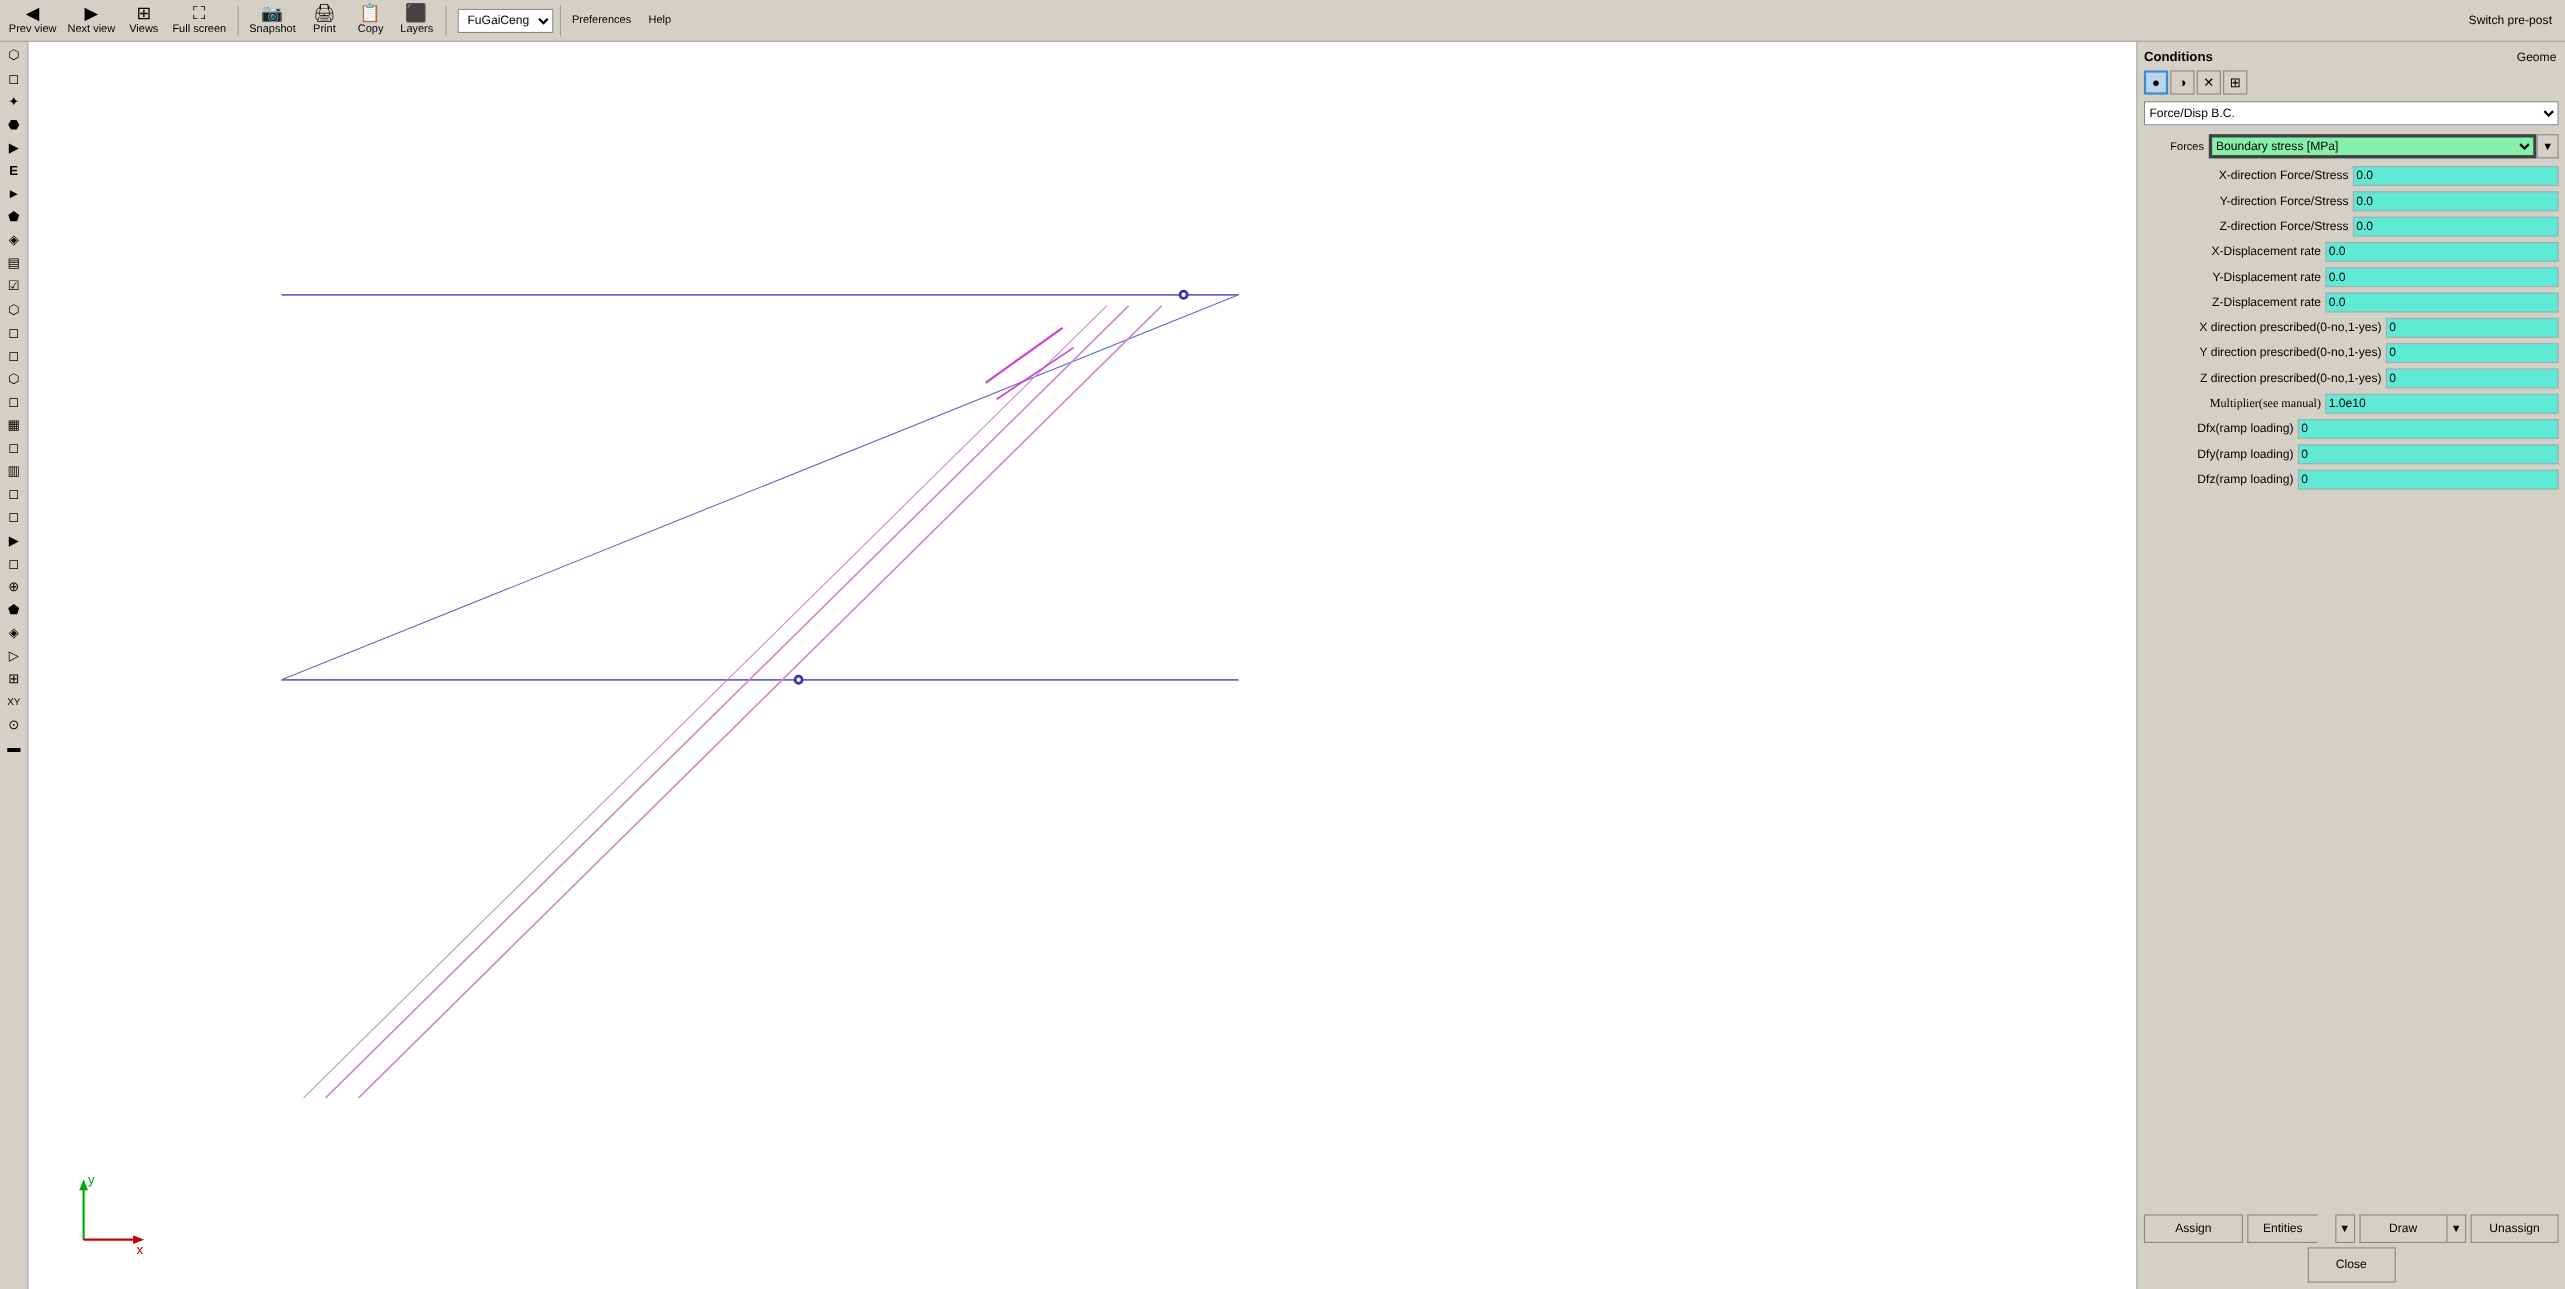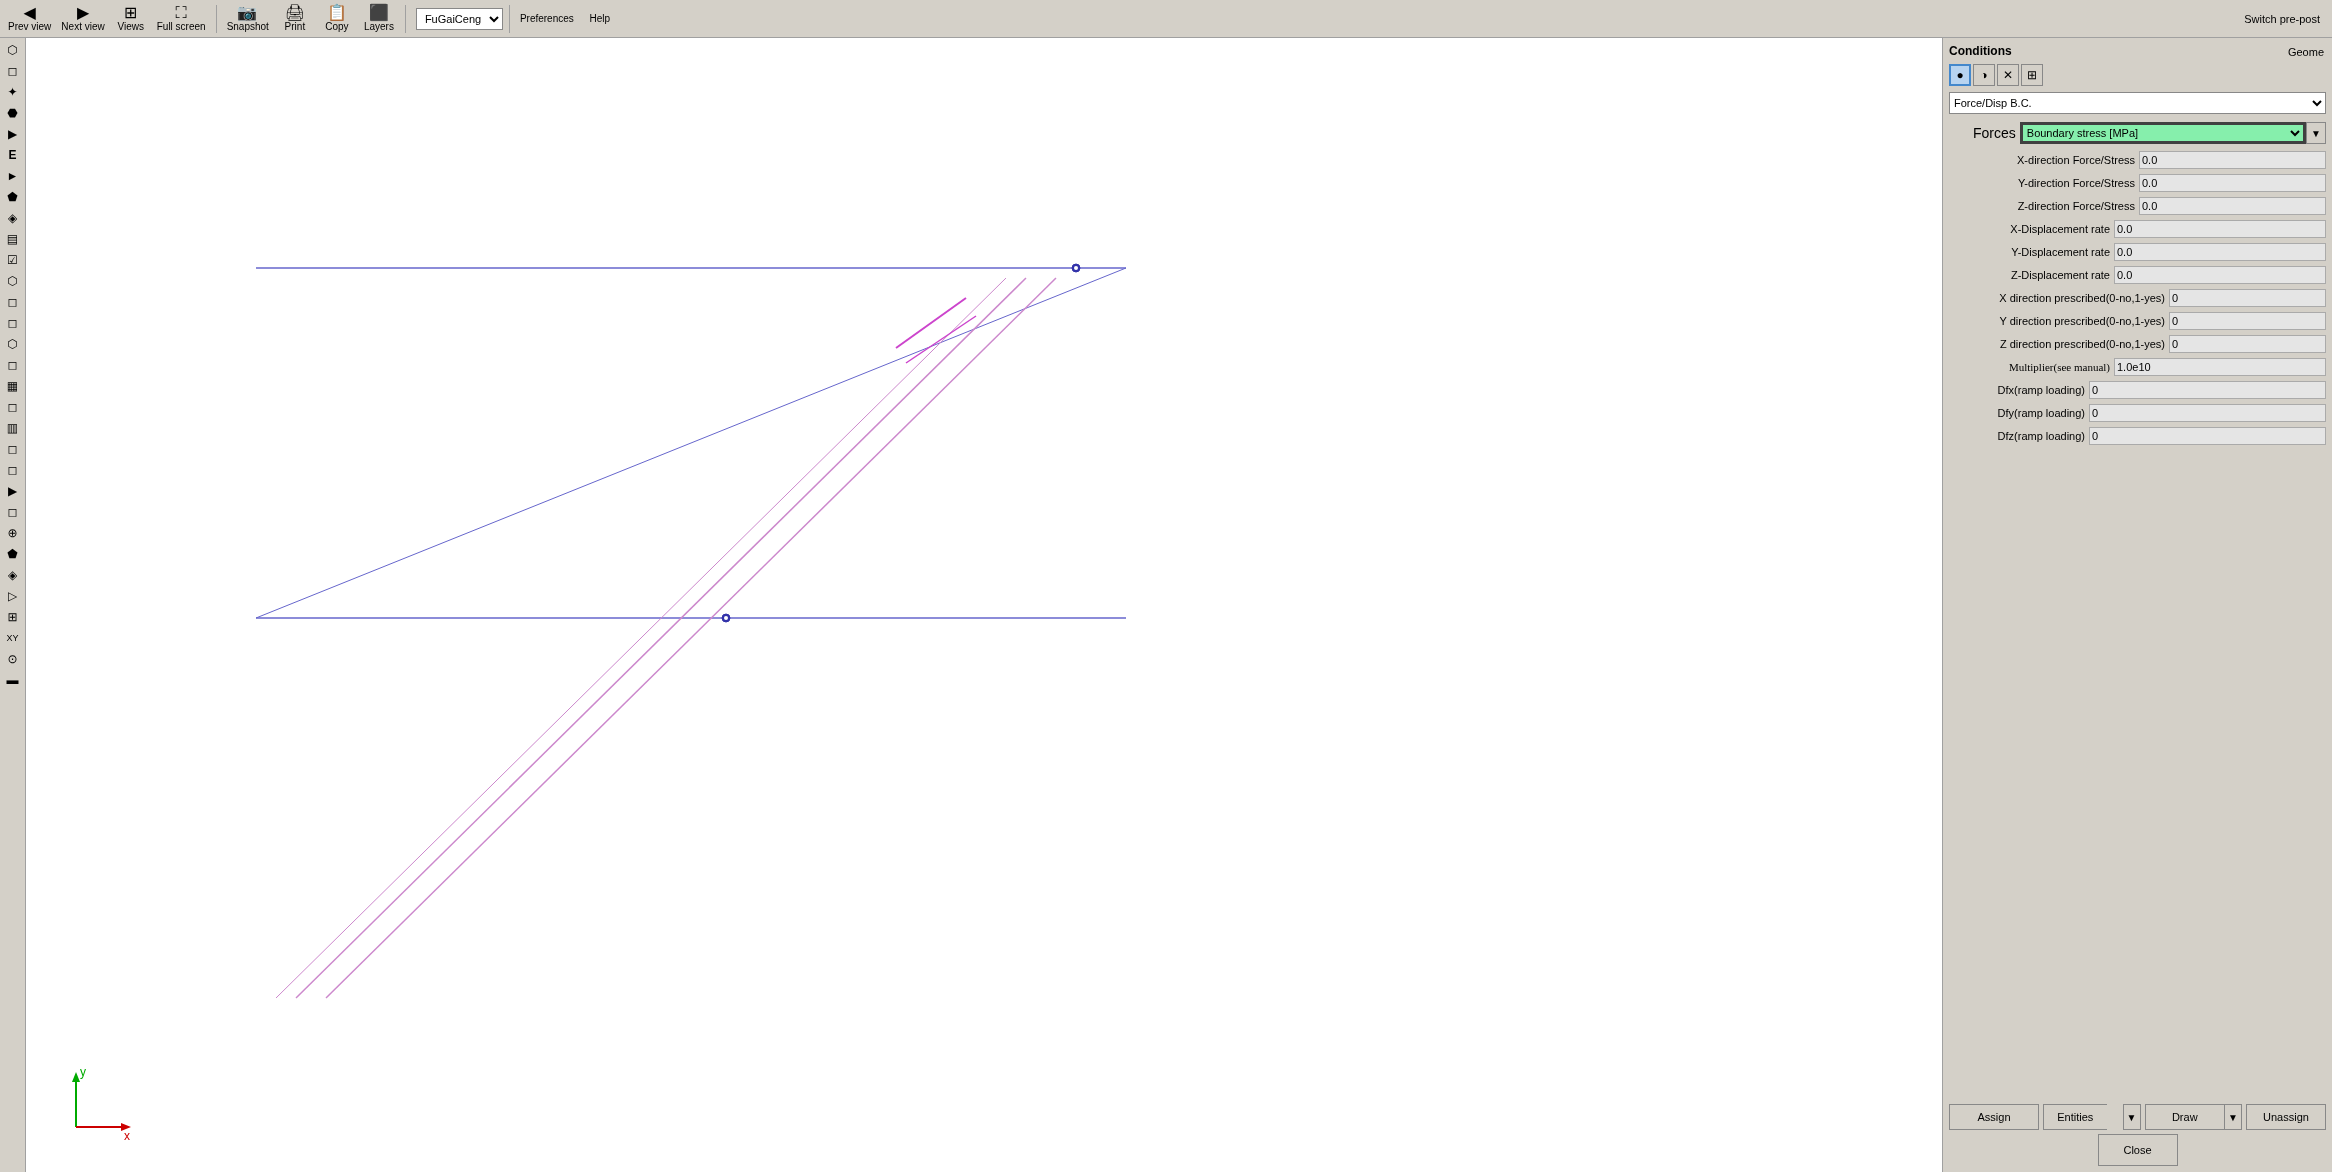--- a/index.html
+++ b/index.html
@@ -160,21 +160,21 @@
       font-size: 11px;
       background: white;
       border: 1px solid #888;
     }
     .forces-row {
       display: flex;
       align-items: center;
       margin-bottom: 6px;
     }
     .forces-label {
-      font-size: 14px;
+      font-size: 10px;
       color: #000;
       margin-right: 4px;
       padding-left: 24px;
     }
     .forces-dropdown {
       flex: 1;
       height: 22px;
       font-size: 11px;
       background: #86efac;
       border: 3px solid #404040;
@@ -202,21 +202,21 @@
       font-size: 11px;
       color: #000;
       flex: 0 0 auto;
       padding-right: 4px;
       white-space: nowrap;
     }
     .form-input {
       flex: 1;
       height: 18px;
       font-size: 11px;
-      background: #e5e5e5;
+      background: #5eead4;
       border: 1px solid #aaa;
       padding: 1px 2px;
     }
     
     #panel-bottom {
       margin-top: auto;
       padding-top: 8px;
     }
     .bottom-btn-row {
       display: flex;

